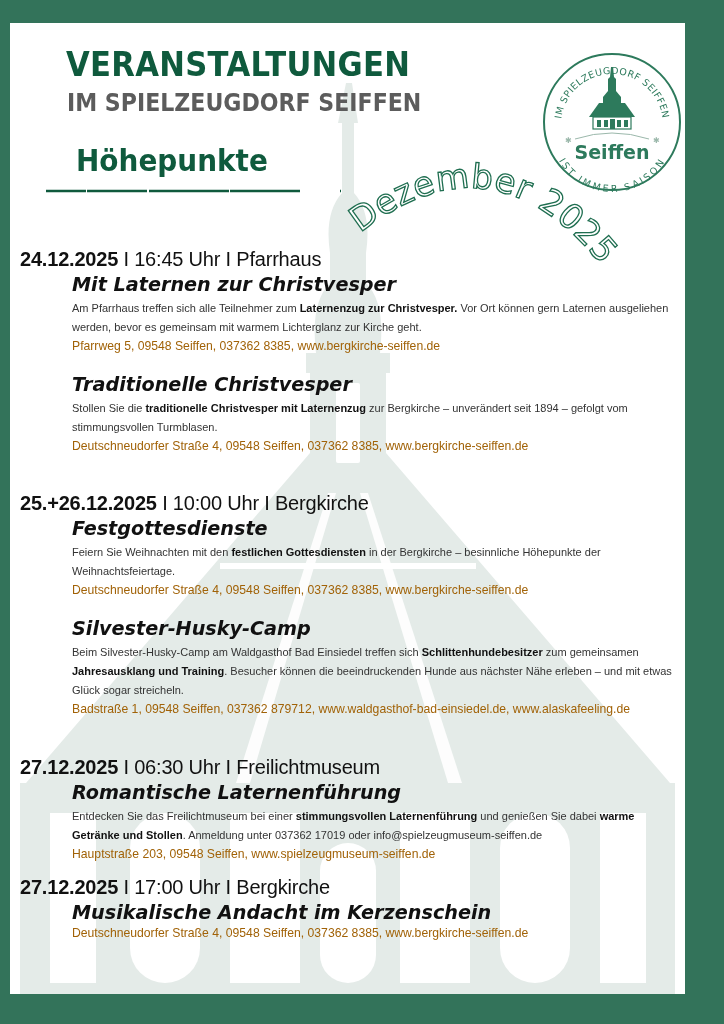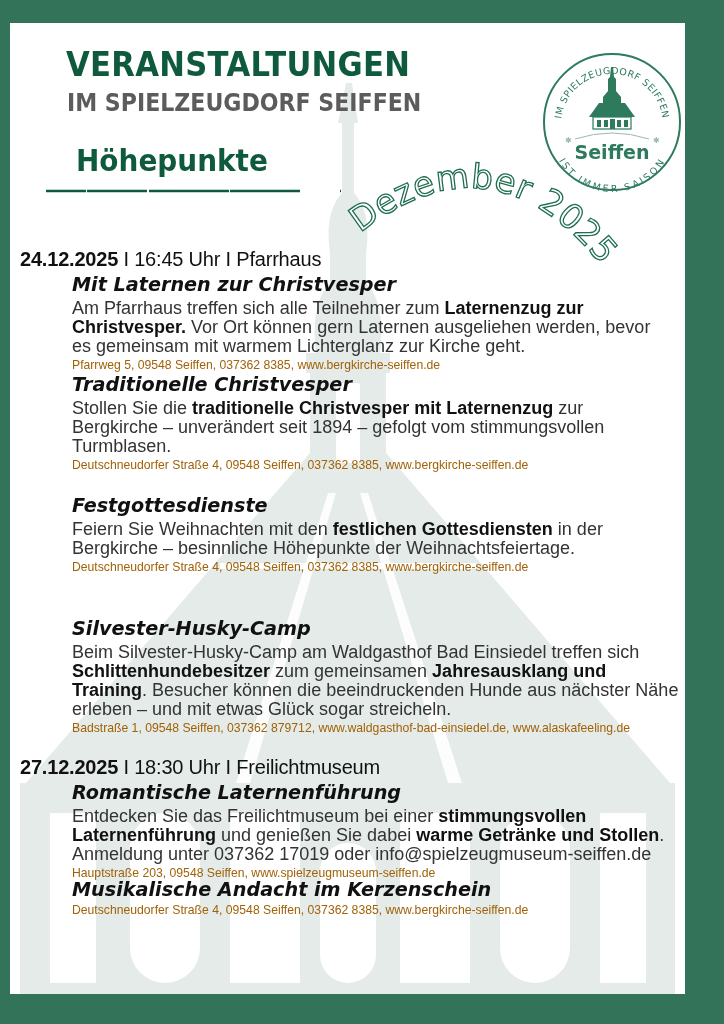--- a/index.html
+++ b/index.html
@@ -67,21 +67,21 @@
   .event-title {
     margin-left: 52px;
     font-size: 20px; font-weight: bold; font-style: italic; color: #111;
     font-family: "DejaVu Sans", sans-serif;
     margin-top: 1px;
     white-space: nowrap;
     transform: scaleX(0.96); transform-origin: left;
   }
   .event-body {
     margin-left: 52px;
-    font-size: 18px; color: #333; line-height: 19px;
+    font-size: 11px; color: #333; line-height: 19px;
     margin-top: 3px;
     font-family: "Liberation Sans", sans-serif;
     width: 600px;
   }
   .event-body b { color: #111; }
   .event-addr {
     margin-left: 52px;
     font-size: 12.2px; color: #a16207; line-height: 19px;
     font-family: "Liberation Sans", sans-serif;
     white-space: nowrap;
@@ -174,36 +174,38 @@
       <div class="event-addr">Pfarrweg 5, 09548 Seiffen, 037362 8385, www.bergkirche-seiffen.de</div>
     </div>
 
     <div class="event" style="top:348px;">
       <div class="event-title">Traditionelle Christvesper</div>
       <div class="event-body"><span>Stollen Sie die </span><b>traditionelle Christvesper mit Laternenzug</b><span> zur Bergkirche – unverändert seit 1894 – gefolgt vom stimmungsvollen Turmblasen.</span></div>
       <div class="event-addr">Deutschneudorfer Straße 4, 09548 Seiffen, 037362 8385, www.bergkirche-seiffen.de</div>
     </div>
 
     <div class="event" style="top:469px;">
+      <div class="event-head"><span class="date">25.+26.12.2025</span><span> I 10:00 Uhr I Bergkirche</span></div>
       <div class="event-title">Festgottesdienste</div>
       <div class="event-body"><span>Feiern Sie Weihnachten mit den </span><b>festlichen Gottesdiensten</b><span> in der Bergkirche – besinnliche Höhepunkte der Weihnachtsfeiertage.</span></div>
       <div class="event-addr">Deutschneudorfer Straße 4, 09548 Seiffen, 037362 8385, www.bergkirche-seiffen.de</div>
     </div>
 
     <div class="event" style="top:592px;">
       <div class="event-title">Silvester-Husky-Camp</div>
       <div class="event-body" style="width:612px;"><span>Beim Silvester-Husky-Camp am Waldgasthof Bad Einsiedel treffen sich </span><b>Schlittenhundebesitzer</b><span> zum gemeinsamen </span><b>Jahresausklang und Training</b><span>. Besucher können die beeindruckenden Hunde aus nächster Nähe erleben – und mit etwas Glück sogar streicheln.</span></div>
       <div class="event-addr">Badstraße 1, 09548 Seiffen, 037362 879712, www.waldgasthof-bad-einsiedel.de, www.alaskafeeling.de</div>
     </div>
 
     <div class="event" style="top:733px;">
-      <div class="event-head"><span class="date">27.12.2025</span><span> I 18:30 Uhr I Freilichtmuseum</span></div>
+      <div class="event-head"><span class="date">27.12.2025</span><span> I 06:30 Uhr I Freilichtmuseum</span></div>
       <div class="event-title">Romantische Laternenführung</div>
       <div class="event-body" style="width:612px;"><span>Entdecken Sie das Freilichtmuseum bei einer </span><b>stimmungsvollen Laternenführung</b><span> und genießen Sie dabei </span><b>warme Getränke und Stollen</b><span>. Anmeldung unter 037362 17019 oder info@spielzeugmuseum-seiffen.de</span></div>
       <div class="event-addr">Hauptstraße 203, 09548 Seiffen, www.spielzeugmuseum-seiffen.de</div>
     </div>
 
     <div class="event" style="top:853px;">
+      <div class="event-head"><span class="date">27.12.2025</span><span> I 17:00 Uhr I Bergkirche</span></div>
       <div class="event-title">Musikalische Andacht im Kerzenschein</div>
       <div class="event-addr">Deutschneudorfer Straße 4, 09548 Seiffen, 037362 8385, www.bergkirche-seiffen.de</div>
     </div>
   </div>
 </div>
 
 </body></html>

